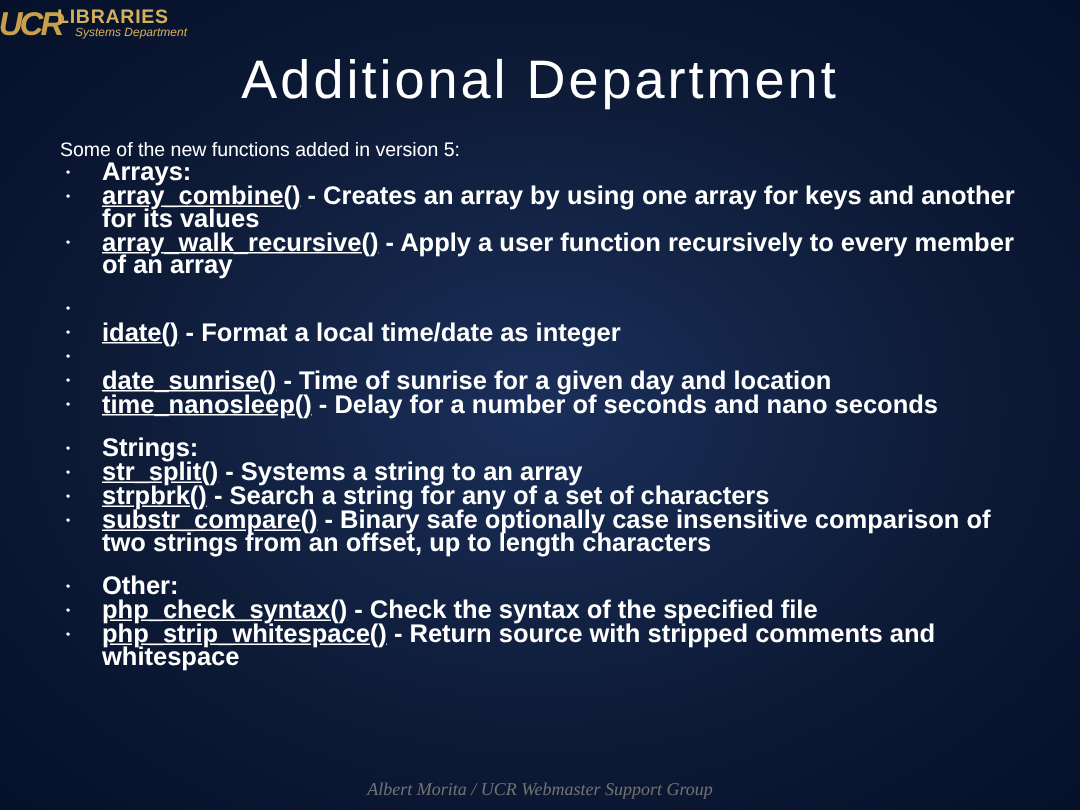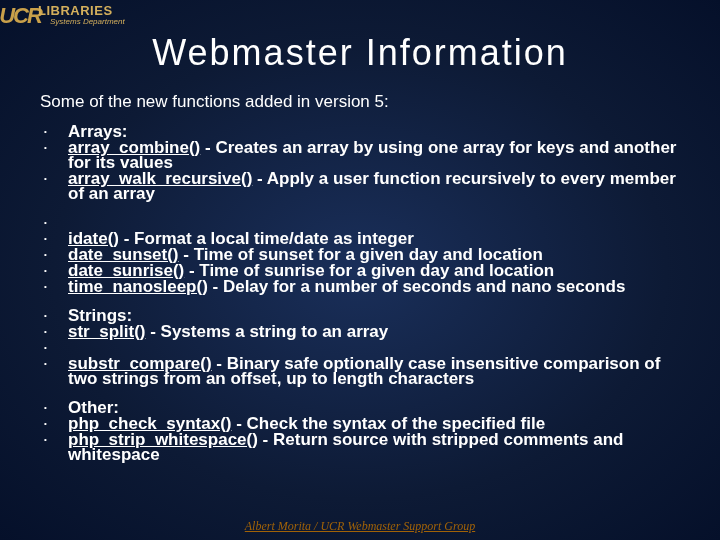--- a/index.html
+++ b/index.html
@@ -47,23 +47,23 @@
   .title {
     text-align: center;
     font-size: 36px;
     font-weight: normal;
     color: #fff;
     letter-spacing: 2px;
     margin-top: 32px;
     font-family: Verdana, Arial, sans-serif;
   }
   .intro {
-    font-size: 17px;
+    font-size: 13px;
     color: #fff;
-    margin: 18px 0 12px 40px;
+    margin: 18px 0 0 40px;
   }
   .content {
     margin: 0 40px 0 40px;
   }
   .group { margin-bottom: 14px; }
   .row {
     display: flex;
     align-items: flex-start;
     margin-bottom: 1px;
   }
@@ -87,37 +87,36 @@
     margin-top: 23px;
   }
   .footer {
     position: absolute;
     bottom: 6px;
     left: 0;
     right: 0;
     text-align: center;
     font-size: 12px;
     font-style: italic;
-    color: #a16207;
+    color: #737373;
     font-family: Georgia, 'Times New Roman', serif;
-    text-decoration: underline;
   }
 </style>
 </head>
 <body>
 
 <div class="header-logo">
   <div class="logo-mark">UCR</div>
   <div class="logo-text">
     <span class="logo-libraries">LIBRARIES</span>
     <span class="logo-systems">Systems Department</span>
   </div>
 </div>
 
-<h1 class="title">Webmaster Information</h1>
+<h1 class="title">Additional Department</h1>
 
 <div class="intro">Some of the new functions added in version 5:</div>
 
 <div class="content" id="content">
     <div class="group">
       <div class="row">
         <div class="bullet">•</div>
         <div class="item-text">Arrays:</div>
       </div>
       <div class="row">
@@ -132,21 +131,20 @@
     <div class="group">
       <div class="row">
         <div class="bullet">•</div>
       </div>
       <div class="row">
         <div class="bullet">•</div>
         <div class="item-text"><span class="fn">idate()</span><span> - Format a local time/date as integer</span></div>
       </div>
       <div class="row">
         <div class="bullet">•</div>
-        <div class="item-text"><span class="fn">date_sunset()</span><span> - Time of sunset for a given day and location</span></div>
       </div>
       <div class="row">
         <div class="bullet">•</div>
         <div class="item-text"><span class="fn">date_sunrise()</span><span> - Time of sunrise for a given day and location</span></div>
       </div>
       <div class="row">
         <div class="bullet">•</div>
         <div class="item-text"><span class="fn">time_nanosleep()</span><span> - Delay for a number of seconds and nano seconds</span></div>
       </div>
     </div>
@@ -154,20 +152,21 @@
       <div class="row">
         <div class="bullet">•</div>
         <div class="item-text">Strings:</div>
       </div>
       <div class="row">
         <div class="bullet">•</div>
         <div class="item-text"><span class="fn">str_split()</span><span> - Systems a string to an array</span></div>
       </div>
       <div class="row">
         <div class="bullet">•</div>
+        <div class="item-text"><span class="fn">strpbrk()</span><span> - Search a string for any of a set of characters</span></div>
       </div>
       <div class="row">
         <div class="bullet">•</div>
         <div class="item-text"><span class="fn">substr_compare()</span><span> - Binary safe optionally case insensitive comparison of two strings from an offset, up to length characters</span></div>
       </div>
     </div>
     <div class="group">
       <div class="row">
         <div class="bullet">•</div>
         <div class="item-text">Other:</div>

